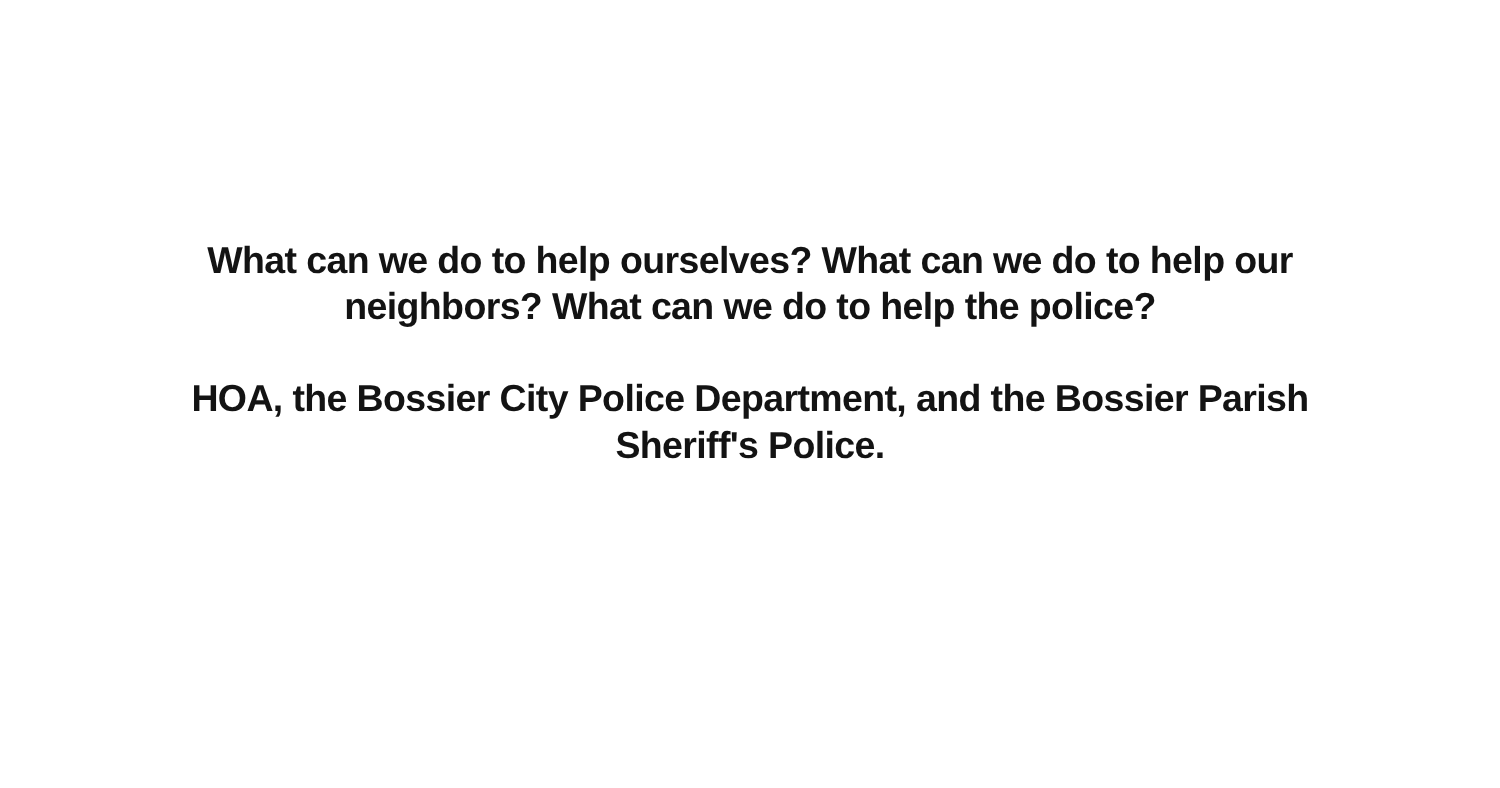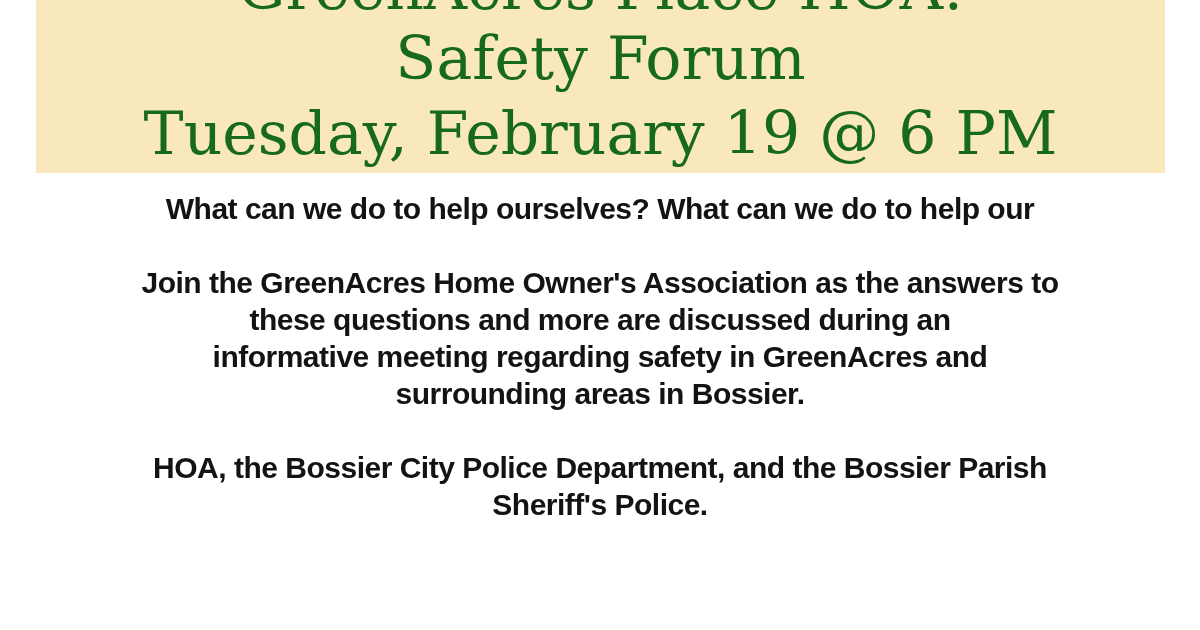--- a/index.html
+++ b/index.html
@@ -58,38 +58,28 @@
     font-weight: 700;
     letter-spacing: -0.5px;
     white-space: nowrap;
   }
 </style>
 </head>
 <body>
 
 <div class="page">
 
-  <div class="banner">
-    <div class="headline-line line1">GreenAcres Place HOA:</div>
-    <div class="headline-line line2">Safety Forum</div>
-    <div class="headline-line line3">Tuesday, February 19 @ 6 PM</div>
-  </div>
 
   <div class="body-copy">
 
     <div class="paragraph">
       <div class="body-line">What can we do to help ourselves? What can we do to help our</div>
+      <div class="body-line">neighbors? What can we do to help the police?</div>
     </div>
 
-    <div class="paragraph">
-      <div class="body-line">Join the GreenAcres Home Owner's Association as the answers to</div>
-      <div class="body-line">these questions and more are discussed during an</div>
-      <div class="body-line">informative meeting regarding safety in GreenAcres and</div>
-      <div class="body-line">surrounding areas in Bossier.</div>
-    </div>
 
     <div class="paragraph">
       <div class="body-line">HOA, the Bossier City Police Department, and the Bossier Parish</div>
       <div class="body-line">Sheriff's Police.</div>
     </div>
 
   </div>
 
 </div>
 

